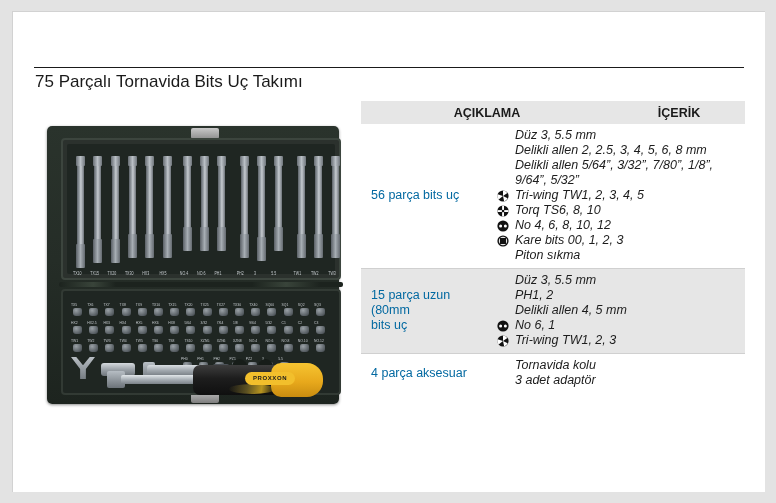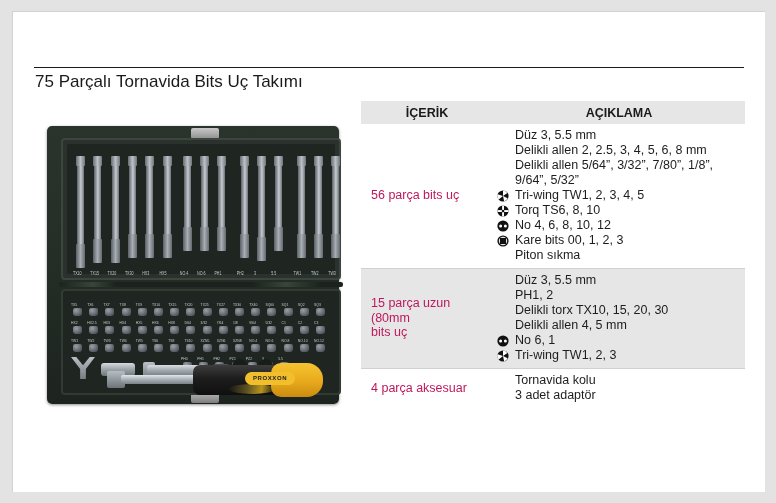--- a/index.html
+++ b/index.html
@@ -271,41 +271,42 @@
     color: #1a1a1a;
     text-align: center;
   }
   .th.c1 { width: 132px; }
   .th.c2 { width: 252px; }
   .row { display: flex; }
   .row.alt { background: #e6e6e6; }
   .cell-l {
     width: 132px;
     font-size: 12.5px;
-    color: #be185d;
+    color: #0369a1;
     padding: 0 0 0 10px;
     box-sizing: border-box;
     display: flex;
     align-items: center;
   }
   .cell-l .ltext { line-height: 1.18; }
   .cell-r {
     width: 252px;
     font-size: 12.5px;
     color: #1d1d1d;
     box-sizing: border-box;
     padding: 4px 0 5px 0;
   }
   .line {
     display: flex;
     align-items: center;
     line-height: 1.18;
     min-height: 15px;
     position: relative;
     padding-left: 22px;
+    font-style: italic;
   }
   .line .txt { white-space: normal; }
   .ico {
     position: absolute;
     left: 4px;
     top: 2px;
     width: 12px;
     height: 12px;
   }
   .tblrule {
@@ -538,22 +539,22 @@
         <div class="driver-chuck"></div>
         <div class="driver-shaft"></div>
         <div class="driver-grip"></div>
         <div class="driver-swoosh"></div>
         <div class="driver-brand">PROXXON</div>
       </div>
     </div>
 
     <div class="table">
       <div class="thead">
+        <div class="th c2">AÇIKLAMA</div>
         <div class="th c1">İÇERİK</div>
-        <div class="th c2">AÇIKLAMA</div>
       </div>
       <div id="tbody">
           <div class="row">
             <div class="cell-l">
               <div class="ltext">56 parça bits uç</div>
             </div>
             <div class="cell-r">
               <div class="line">
                 <span class="txt">Düz 3, 5.5 mm</span>
               </div>
@@ -610,23 +611,20 @@
               <div class="ltext">15 parça uzun<br>(80mm<br>bits uç</div>
             </div>
             <div class="cell-r">
               <div class="line">
                 <span class="txt">Düz 3, 5.5 mm</span>
               </div>
               <div class="line">
                 <span class="txt">PH1, 2</span>
               </div>
               <div class="line">
-                <span class="txt">Delikli torx TX10, 15, 20, 30</span>
-              </div>
-              <div class="line">
                 <span class="txt">Delikli allen 4, 5 mm</span>
               </div>
               <div class="line">
                 <span class="ico"><svg viewBox="0 0 12 12" width="12" height="12">
                     <circle cx="6" cy="6" r="5.6" fill="#111"></circle>
                     <circle cx="3.6" cy="6" r="1.5" fill="#fff"></circle>
                     <circle cx="8.4" cy="6" r="1.5" fill="#fff"></circle>
                   </svg></span>
                 <span class="txt">No 6, 1</span>
               </div>

